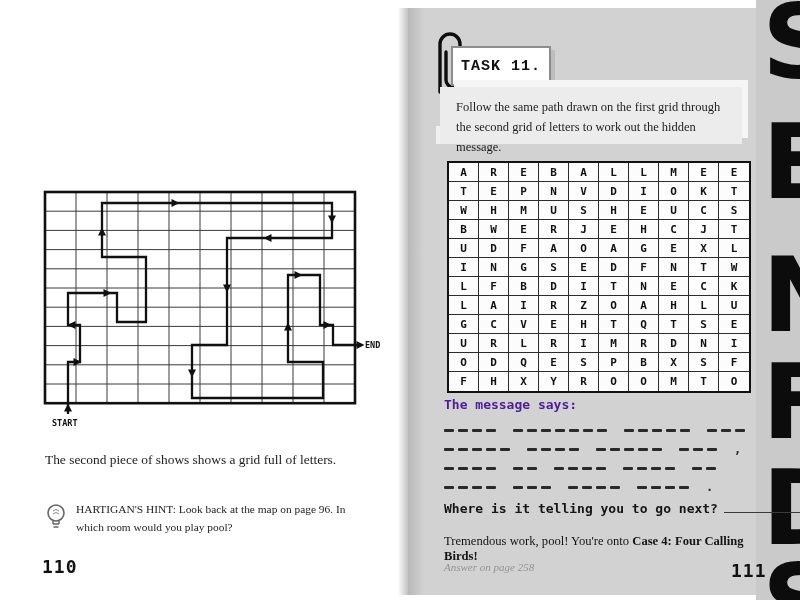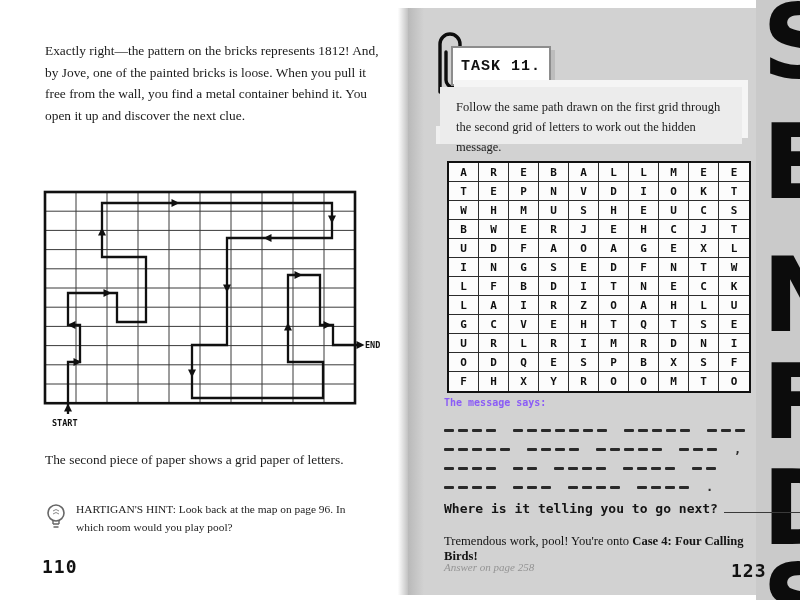--- a/index.html
+++ b/index.html
@@ -80,21 +80,21 @@
     display:flex;align-items:center;justify-content:center;
     font-family:"DejaVu Sans Mono", monospace;font-weight:bold;
     font-size:11px;color:#111;background:#fcfcfc;
   }
   .letter-cell.col-last{border-right:none;}
   .letter-cell.row-last{border-bottom:none;}
   
   .msg-label{
     position:absolute;left:444px;top:397px;
     font-family:"DejaVu Sans Mono", monospace;font-weight:bold;
-    font-size:10px;color:#8b5cf6;
+    font-size:13px;color:#4c1d95;
   }
   .dash-block{position:absolute;left:444px;top:420px;width:306px;}
   .dash-line{height:19px;white-space:nowrap;}
   .dash-group{display:inline-block;margin-right:13px;}
   .dash-group:last-child{margin-right:0;}
   .dash{
     display:inline-block;width:10px;height:2.6px;background:#2a2a2a;
     margin-right:4px;border-radius:1px;vertical-align:middle;
   }
   .dash-suffix{
@@ -140,21 +140,20 @@
 <div class="cover-edge" id="cover-edge">
     <span class="cover-glyph" style="top: -8px;">S</span>
     <span class="cover-glyph" style="top: 112px;">E</span>
     <span class="cover-glyph" style="top: 245px;">N</span>
     <span class="cover-glyph" style="top: 352px;">F</span>
     <span class="cover-glyph" style="top: 458px;">D</span>
     <span class="cover-glyph" style="top: 552px;">S</span>
   </div>
 
 <div class="body-text">
-  <p>Exactly right—the pattern on the bricks represents 1812! And, by Jove, one of the painted bricks is loose. When you pull it free from the wall, you find a metal container behind it. You open it up and discover the next clue.</p>
 </div>
 
 <div class="figure-wrap">
   <svg id="figure-svg" width="352" height="246">
       <line x1="5" y1="6" x2="5" y2="217.2" stroke="#3a3a3a" stroke-width="1"></line>
       <line x1="36" y1="6" x2="36" y2="217.2" stroke="#3a3a3a" stroke-width="1"></line>
       <line x1="67" y1="6" x2="67" y2="217.2" stroke="#3a3a3a" stroke-width="1"></line>
       <line x1="98" y1="6" x2="98" y2="217.2" stroke="#3a3a3a" stroke-width="1"></line>
       <line x1="129" y1="6" x2="129" y2="217.2" stroke="#3a3a3a" stroke-width="1"></line>
       <line x1="160" y1="6" x2="160" y2="217.2" stroke="#3a3a3a" stroke-width="1"></line>
@@ -189,21 +188,21 @@
       <polygon points="152.0,191.5 148.0,183.5 156.0,183.5" fill="#101010"></polygon>
       <polygon points="248.0,136.5 244.0,144.5 252.0,144.5" fill="#101010"></polygon>
       <polygon points="262.5,89.0 254.5,85.0 254.5,93.0" fill="#101010"></polygon>
       <polygon points="291.5,139.0 283.5,135.0 283.5,143.0" fill="#101010"></polygon>
       <polygon points="324.5,159.0 316.5,155.0 316.5,163.0" fill="#101010"></polygon>
       <text x="12" y="240" font-family="&quot;DejaVu Sans Mono&quot;, monospace" font-size="8.5" font-weight="bold" fill="#111">START</text>
       <text x="325" y="162" font-family="&quot;DejaVu Sans Mono&quot;, monospace" font-size="8.5" font-weight="bold" fill="#111">END</text>
     </svg>
 </div>
 
-<div class="caption">The second piece of paper shows a grid paper of letters.</div>
+<div class="caption">The second piece of shows shows a grid full of letters.</div>
 
 <div class="hint">
   <span class="hint-icon">
     <svg width="24" height="30" viewBox="0 0 24 30">
       <circle cx="12" cy="11" r="8" fill="none" stroke="#666" stroke-width="1.6"></circle>
       <path d="M9 18 L9 22 M15 18 L15 22" stroke="#666" stroke-width="1.4" fill="none"></path>
       <path d="M9 22 L15 22 M9.5 25 L14.5 25" stroke="#666" stroke-width="1.6" fill="none"></path>
       <path d="M9 9 q3 -3 6 0 M9 12 q3 -3 6 0" stroke="#888" stroke-width="1" fill="none"></path>
     </svg>
   </span>
@@ -361,13 +360,13 @@
 
 <div class="question-row">
   <span>Where is it telling you to go next?</span><span class="answer-line"></span>
 </div>
 
 <div class="footer-line">
   <span>Tremendous work, pool! You're onto </span><b>Case 4: Four Calling Birds!</b>
 </div>
 
 <div class="answer-note">Answer on page 258</div>
-<div class="pageno pageno-right">123</div>
+<div class="pageno pageno-right">111</div>
 
 </body></html>

